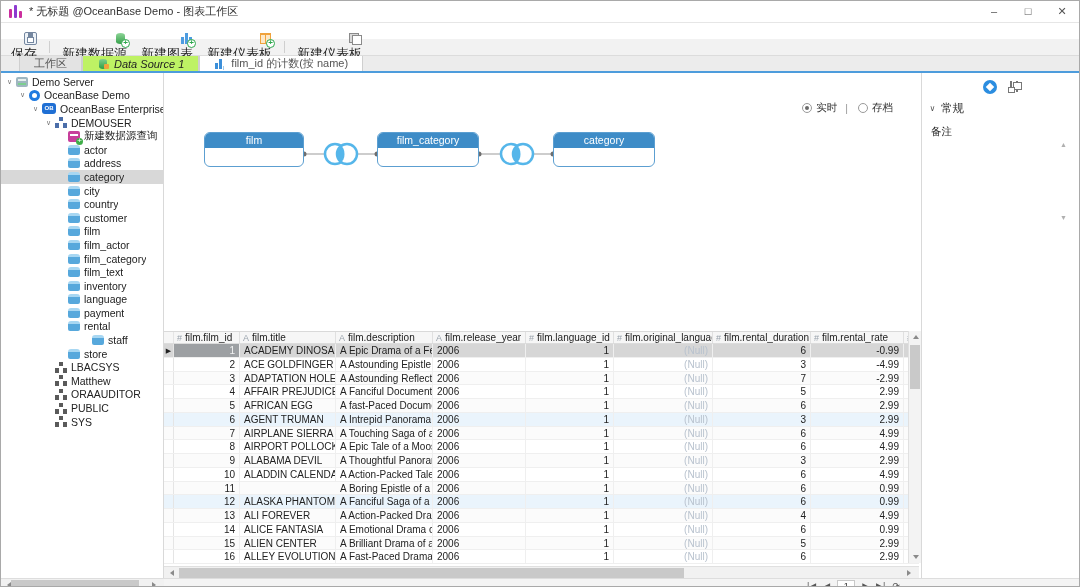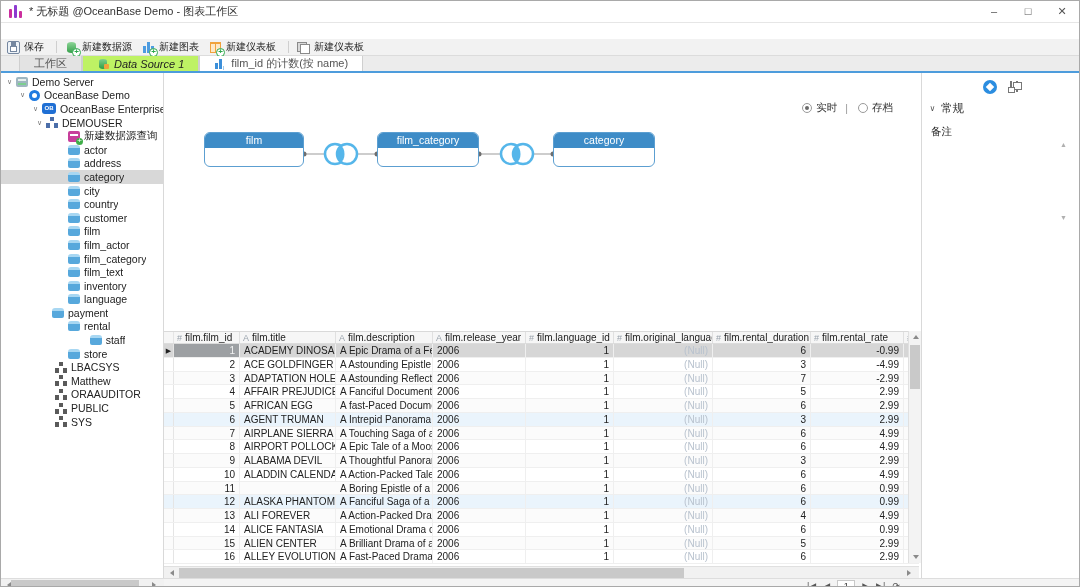--- a/index.html
+++ b/index.html
@@ -13,21 +13,21 @@
   .appicon i:nth-child(2){left:5px;height:13px;background:#8e3bd0;}
   .appicon i:nth-child(3){left:10px;height:7px;}
   .wtitle{font-size:11px;color:#333;text-align:center;}
   .wbtns{margin-left:auto;display:flex;}
   .wbtn{width:34px;height:22px;text-align:center;line-height:20px;font-size:11px;color:#555;}
   
   .menubar{position:absolute;left:0;top:22px;width:100%;height:16px;background:#f2f2f2;display:flex;align-items:center;padding-left:8px;}
   .menu-item{font-size:11px;color:#222;padding:0 14px 0 0;margin-right:12px;}
   
   .toolbar{position:absolute;left:0;top:38px;width:100%;height:17px;background:#f2f2f2;border-bottom:1px solid #dcdcdc;display:flex;align-items:center;padding-left:6px;}
-  .tbtn{display:flex;align-items:center;font-size:10px;color:#222;margin-right:10px;}
+  .tbtn{display:flex;align-items:flex-end;font-size:13px;color:#222;margin-right:10px;flex-direction:column;}
   .tbtn .tlabel{margin-left:4px;}
   .tsep{width:1px;height:12px;background:#cfcfcf;margin:0 8px 0 2px;}
   .ico{display:inline-block;position:relative;width:13px;height:13px;}
   .badged::after{content:"+";position:absolute;right:-3px;bottom:-3px;width:7px;height:7px;line-height:6px;background:#fff;color:#2ea84d;border:1px solid #2ea84d;border-radius:50%;font-size:8px;font-weight:bold;text-align:center;}
   .save-icon{border:1px solid #7587a0;border-radius:2px;background:#eef3f8;}
   .save-icon::before{content:"";position:absolute;top:0;left:3px;width:5px;height:4px;background:#7587a0;}
   .save-icon::after{content:"";position:absolute;bottom:1px;left:2px;right:2px;height:4px;border:1px solid #7587a0;background:#fff;}
   .new-datasource-icon::before{content:"";position:absolute;inset:1px 2px;background:linear-gradient(#8ed598,#35a04a);border-radius:5px/3px;}
   .new-chart-icon::before{content:"";position:absolute;left:1px;bottom:1px;width:3px;height:7px;background:#4d9ce0;box-shadow:8px 0 0 #4d9ce0;}
   .new-chart-icon i{position:absolute;left:5px;bottom:1px;width:3px;height:11px;background:#4d9ce0;}
@@ -217,21 +217,21 @@
         <div class="trow" style="padding-left: 17px;">
           <span class="chev">∨</span>
           <span class="tico oceanbase-icon"></span>
           <span class="tlbl">OceanBase Demo</span>
         </div>
         <div class="trow" style="padding-left: 30px;">
           <span class="chev">∨</span>
           <span class="tico ob-database-icon"></span>
           <span class="tlbl">OceanBase Enterprise Product</span>
         </div>
-        <div class="trow" style="padding-left: 34px;">
+        <div class="trow" style="padding-left: 43px;">
           <span class="chev">∨</span>
           <span class="tico schema-blue-icon"></span>
           <span class="tlbl">DEMOUSER</span>
         </div>
         <div class="trow" style="padding-left: 56px;">
           <span class="chev"></span>
           <span class="tico new-query-icon"></span>
           <span class="tlbl">新建数据源查询</span>
         </div>
         <div class="trow" style="padding-left: 56px;">
@@ -287,31 +287,31 @@
         <div class="trow" style="padding-left: 56px;">
           <span class="chev"></span>
           <span class="tico table-icon"></span>
           <span class="tlbl">inventory</span>
         </div>
         <div class="trow" style="padding-left: 56px;">
           <span class="chev"></span>
           <span class="tico table-icon"></span>
           <span class="tlbl">language</span>
         </div>
-        <div class="trow" style="padding-left: 40px;">
+        <div class="trow" style="padding-left: 56px;">
           <span class="chev"></span>
           <span class="tico table-icon"></span>
           <span class="tlbl">payment</span>
         </div>
         <div class="trow" style="padding-left: 56px;">
           <span class="chev"></span>
           <span class="tico table-icon"></span>
           <span class="tlbl">rental</span>
         </div>
-        <div class="trow" style="padding-left: 40px; justify-content: center;">
+        <div class="trow" style="padding-left: 80px;">
           <span class="chev"></span>
           <span class="tico table-icon"></span>
           <span class="tlbl">staff</span>
         </div>
         <div class="trow" style="padding-left: 56px;">
           <span class="chev"></span>
           <span class="tico table-icon"></span>
           <span class="tlbl">store</span>
         </div>
         <div class="trow" style="padding-left: 43px;">

